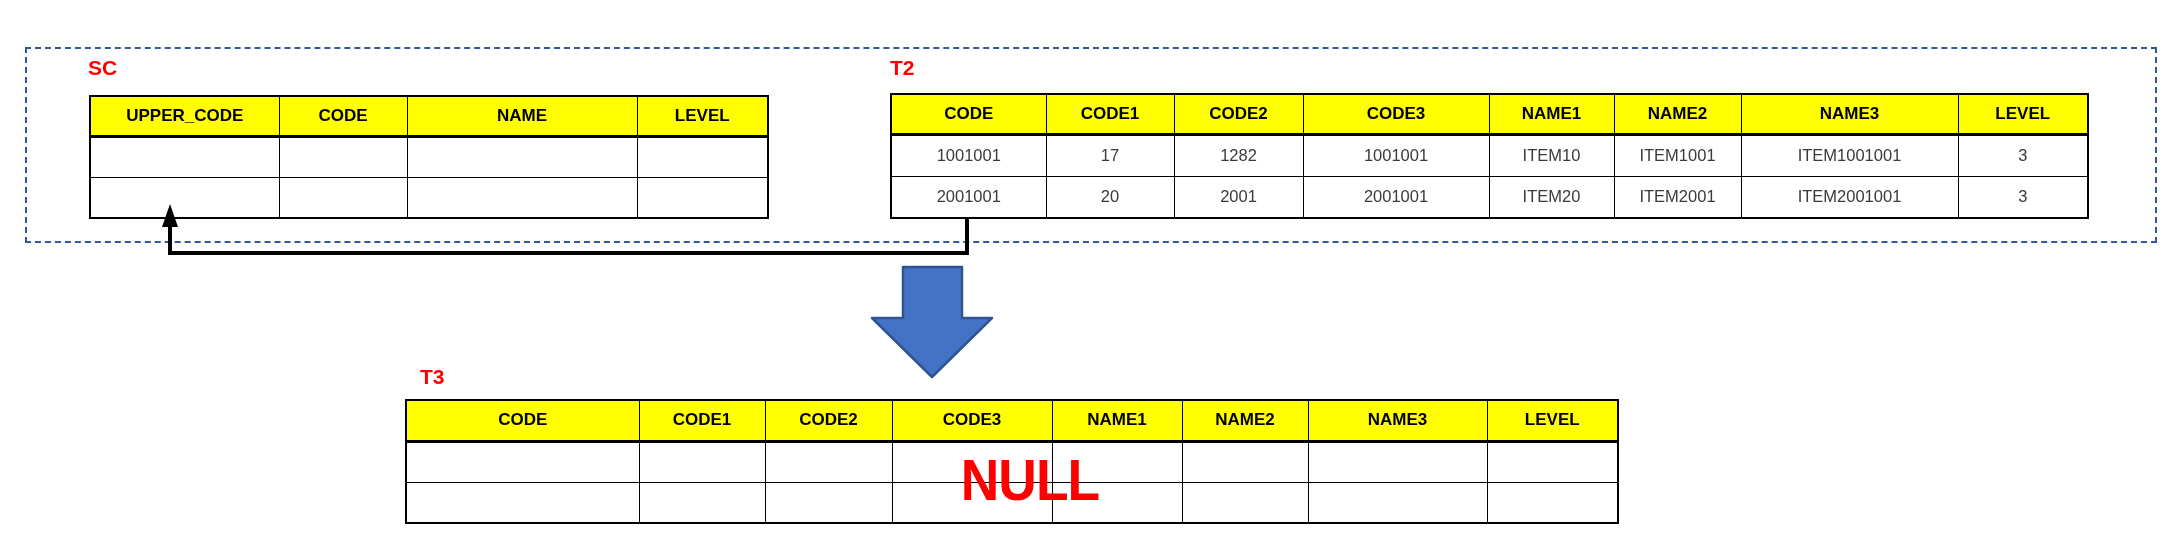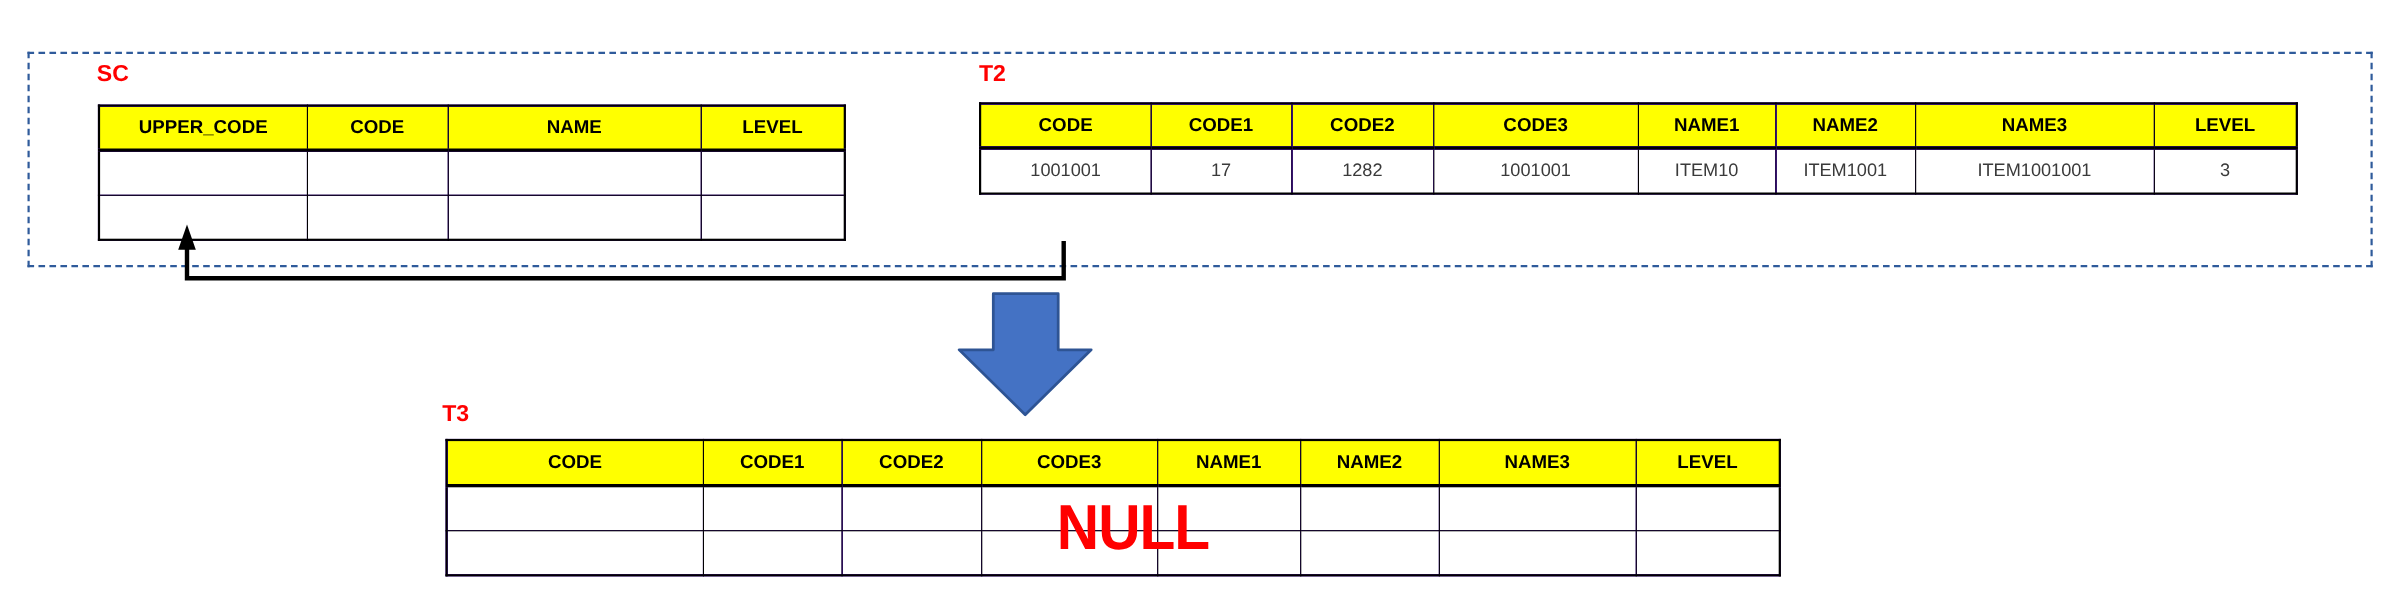--- a/index.html
+++ b/index.html
@@ -33,21 +33,21 @@
   #sc-table thead tr{height:40px;}
   #sc-table tbody tr{height:41px;}
   #t2-table{left:890px;top:93px;width:1197px;}
   #t2-table thead tr{height:40px;}
   #t2-table tbody tr{height:42px;}
   #t3-table{left:405px;top:399px;width:1212px;}
   #t3-table thead tr{height:41px;}
   #t3-table tbody tr{height:41px;}
   #sc-label{left:88px;top:55px;text-align:center;}
   #t2-label{left:890px;top:55px;text-align:right;}
-  #t3-label{left:402px;top:364px;text-align:right;}
+  #t3-label{left:420px;top:364px;text-align:right;}
   .null-text{
     position:absolute;left:930px;top:451px;width:200px;text-align:center;
     font-size:58px;font-weight:bold;color:#FF0000;line-height:1;
     transform:scaleX(0.92);letter-spacing:-1px;z-index:5;
   }
   .note{
     position:absolute;left:1783px;top:283px;font-size:23px;color:#151515;white-space:nowrap;
   }
   #arrow-overlay{
     position:absolute;left:0;top:0;width:2183px;height:545px;pointer-events:none;z-index:4;
@@ -120,20 +120,30 @@
       <tr>
         <td class="cell-key">1001001</td>
         <td>17</td>
         <td>1282</td>
         <td>1001001</td>
         <td>ITEM10</td>
         <td>ITEM1001</td>
         <td>ITEM1001001</td>
         <td class="cell-level">3</td>
       </tr>
+      <tr>
+        <td class="cell-key">2001001</td>
+        <td>20</td>
+        <td>2001</td>
+        <td>2001001</td>
+        <td>ITEM20</td>
+        <td>ITEM2001</td>
+        <td>ITEM2001001</td>
+        <td class="cell-level">3</td>
+      </tr>
     </tbody>
   </table>
 
   <div class="tbl-label" id="t3-label">T3</div>
   <table class="tbl" id="t3-table">
     <colgroup>
       <col style="width:233px">
         <col style="width:126px">
         <col style="width:127px">
         <col style="width:160px">

